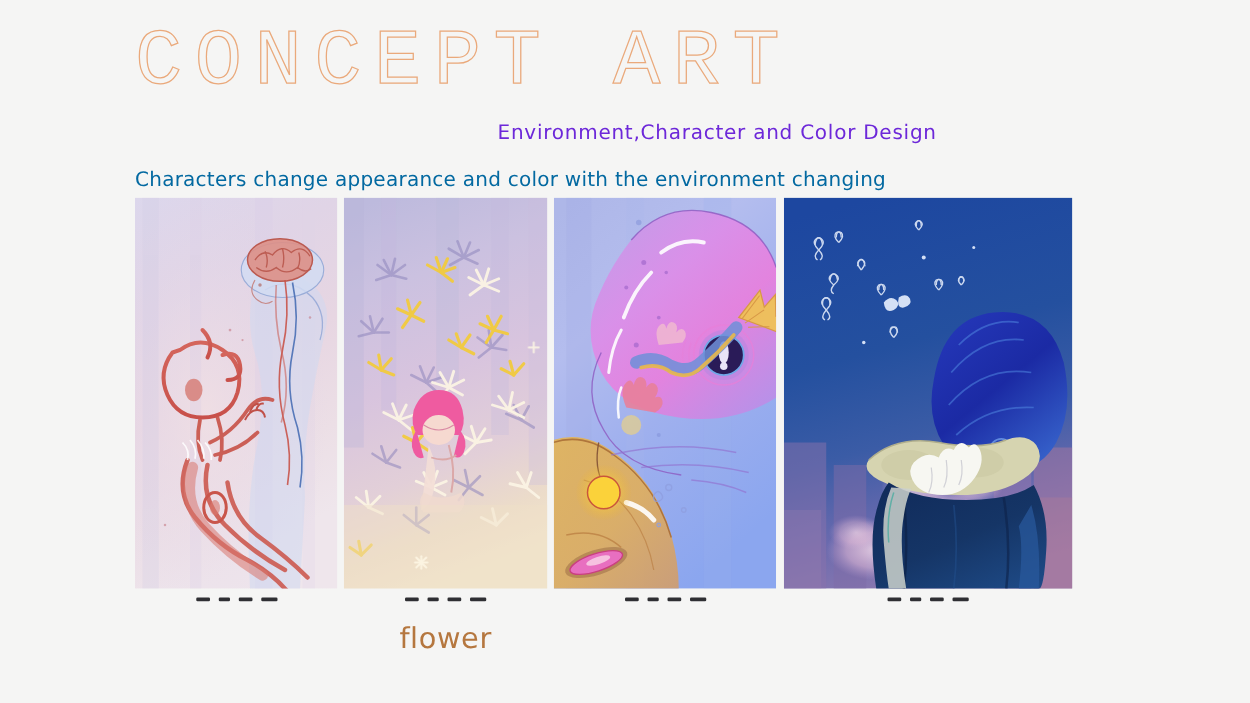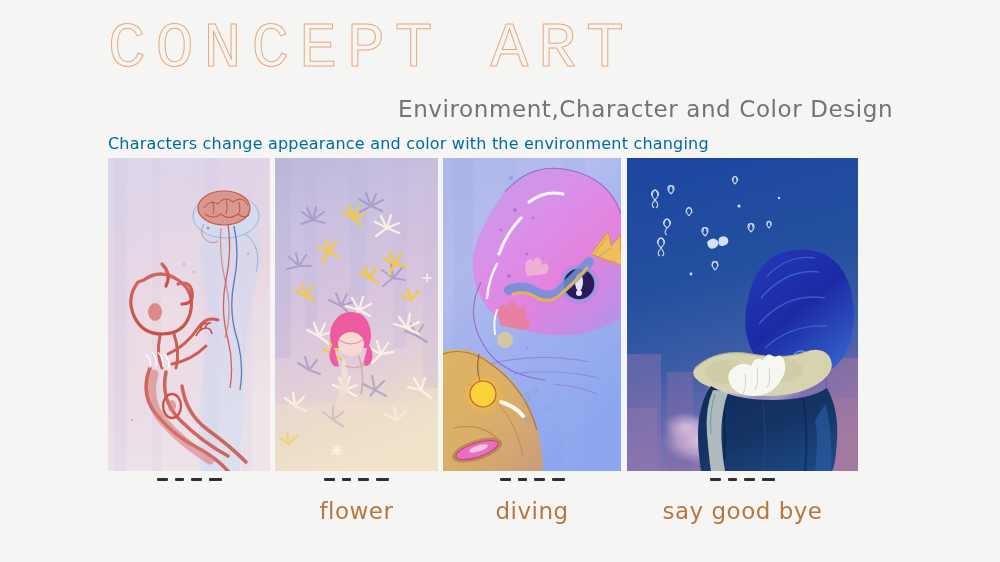--- a/index.html
+++ b/index.html
@@ -28,24 +28,24 @@
     color: transparent;
     -webkit-text-stroke: 1px #eaa97b;
     text-shadow: none;
     white-space: nowrap;
   }
   .slide-subtitle {
     position: absolute;
     left: 398px;
     top: 96px;
     font-family: "DejaVu Sans", sans-serif;
-    font-size: 23px;
+    font-size: 16px;
     font-weight: 400;
     letter-spacing: 0.6px;
-    color: #737373;
+    color: #6d28d9;
     white-space: nowrap;
   }
   .slide-caption {
     position: absolute;
     left: 108px;
     top: 134px;
     font-family: "DejaVu Sans", sans-serif;
     font-size: 16px;
     letter-spacing: 0.2px;
     color: #0369a1;
@@ -751,24 +751,22 @@
   <div class="cap-label">flower</div>
 </div>
 
 <div class="cap c3">
   <div class="dashes">
     <i></i>
       <i></i>
       <i></i>
       <i></i>
   </div>
-  <div class="cap-label">diving</div>
 </div>
 
 <div class="cap c4">
   <div class="dashes">
     <i></i>
       <i></i>
       <i></i>
       <i></i>
   </div>
-  <div class="cap-label">say good bye</div>
 </div>
 
 </body></html>

